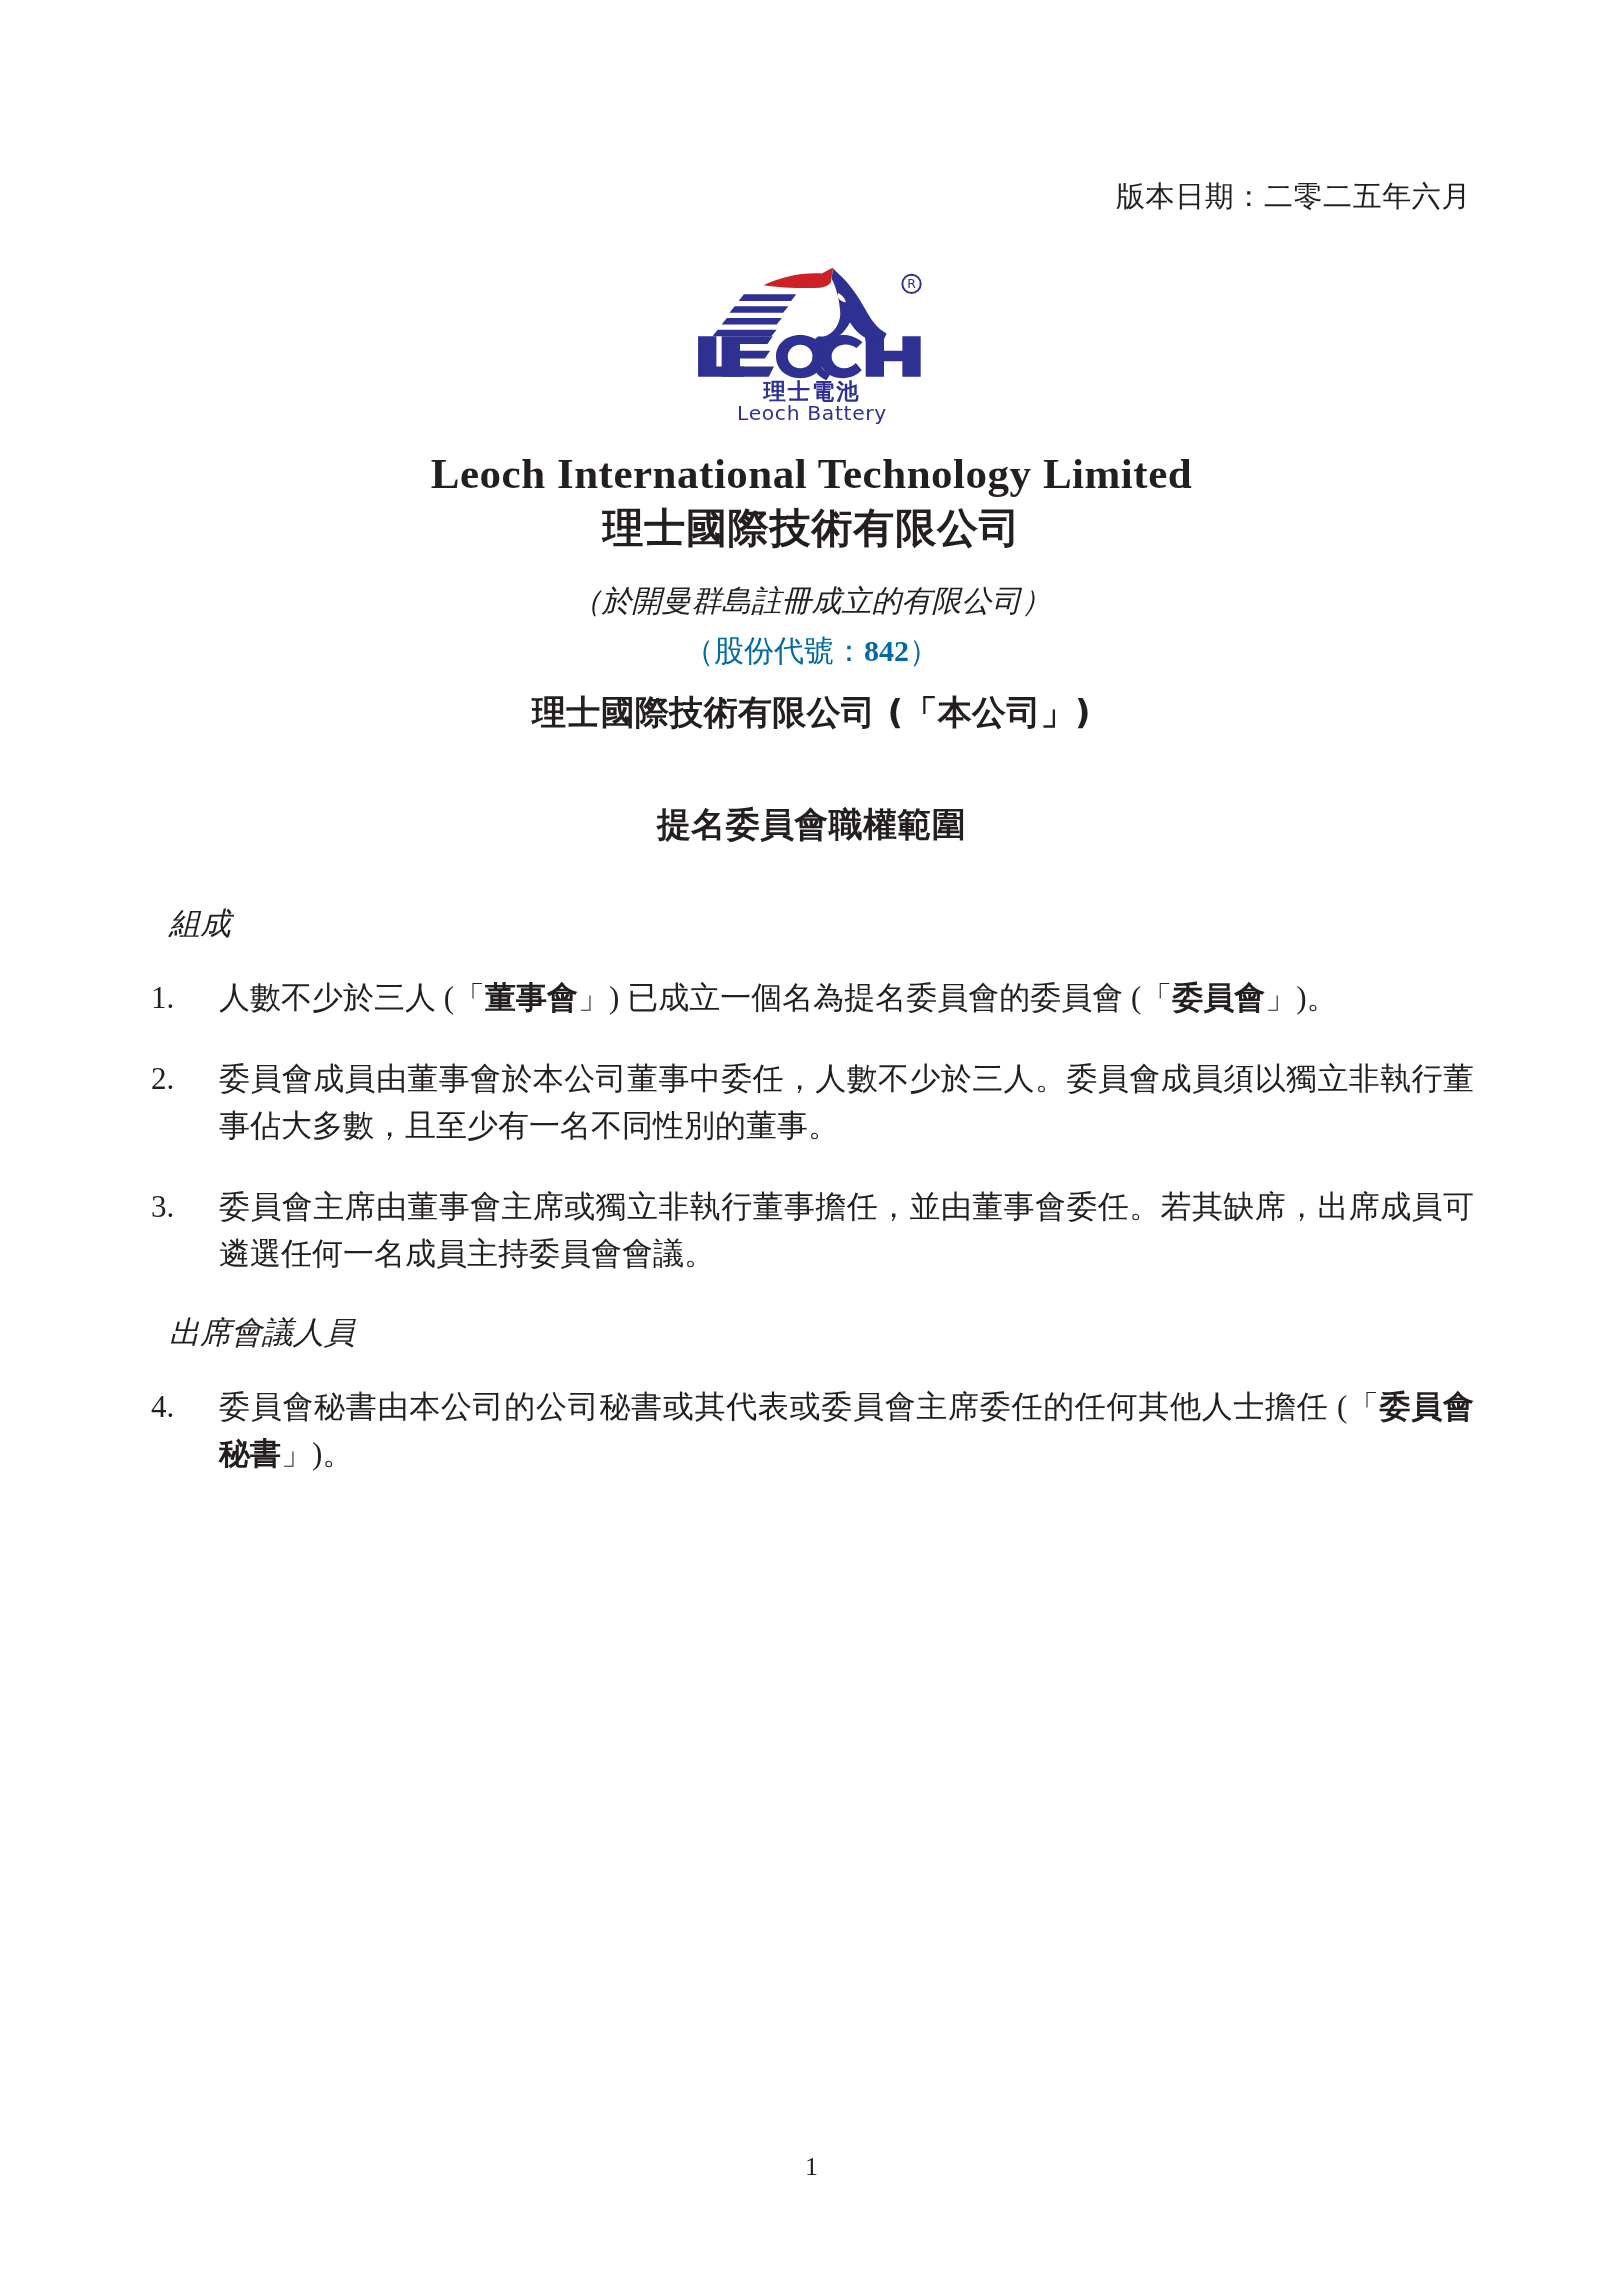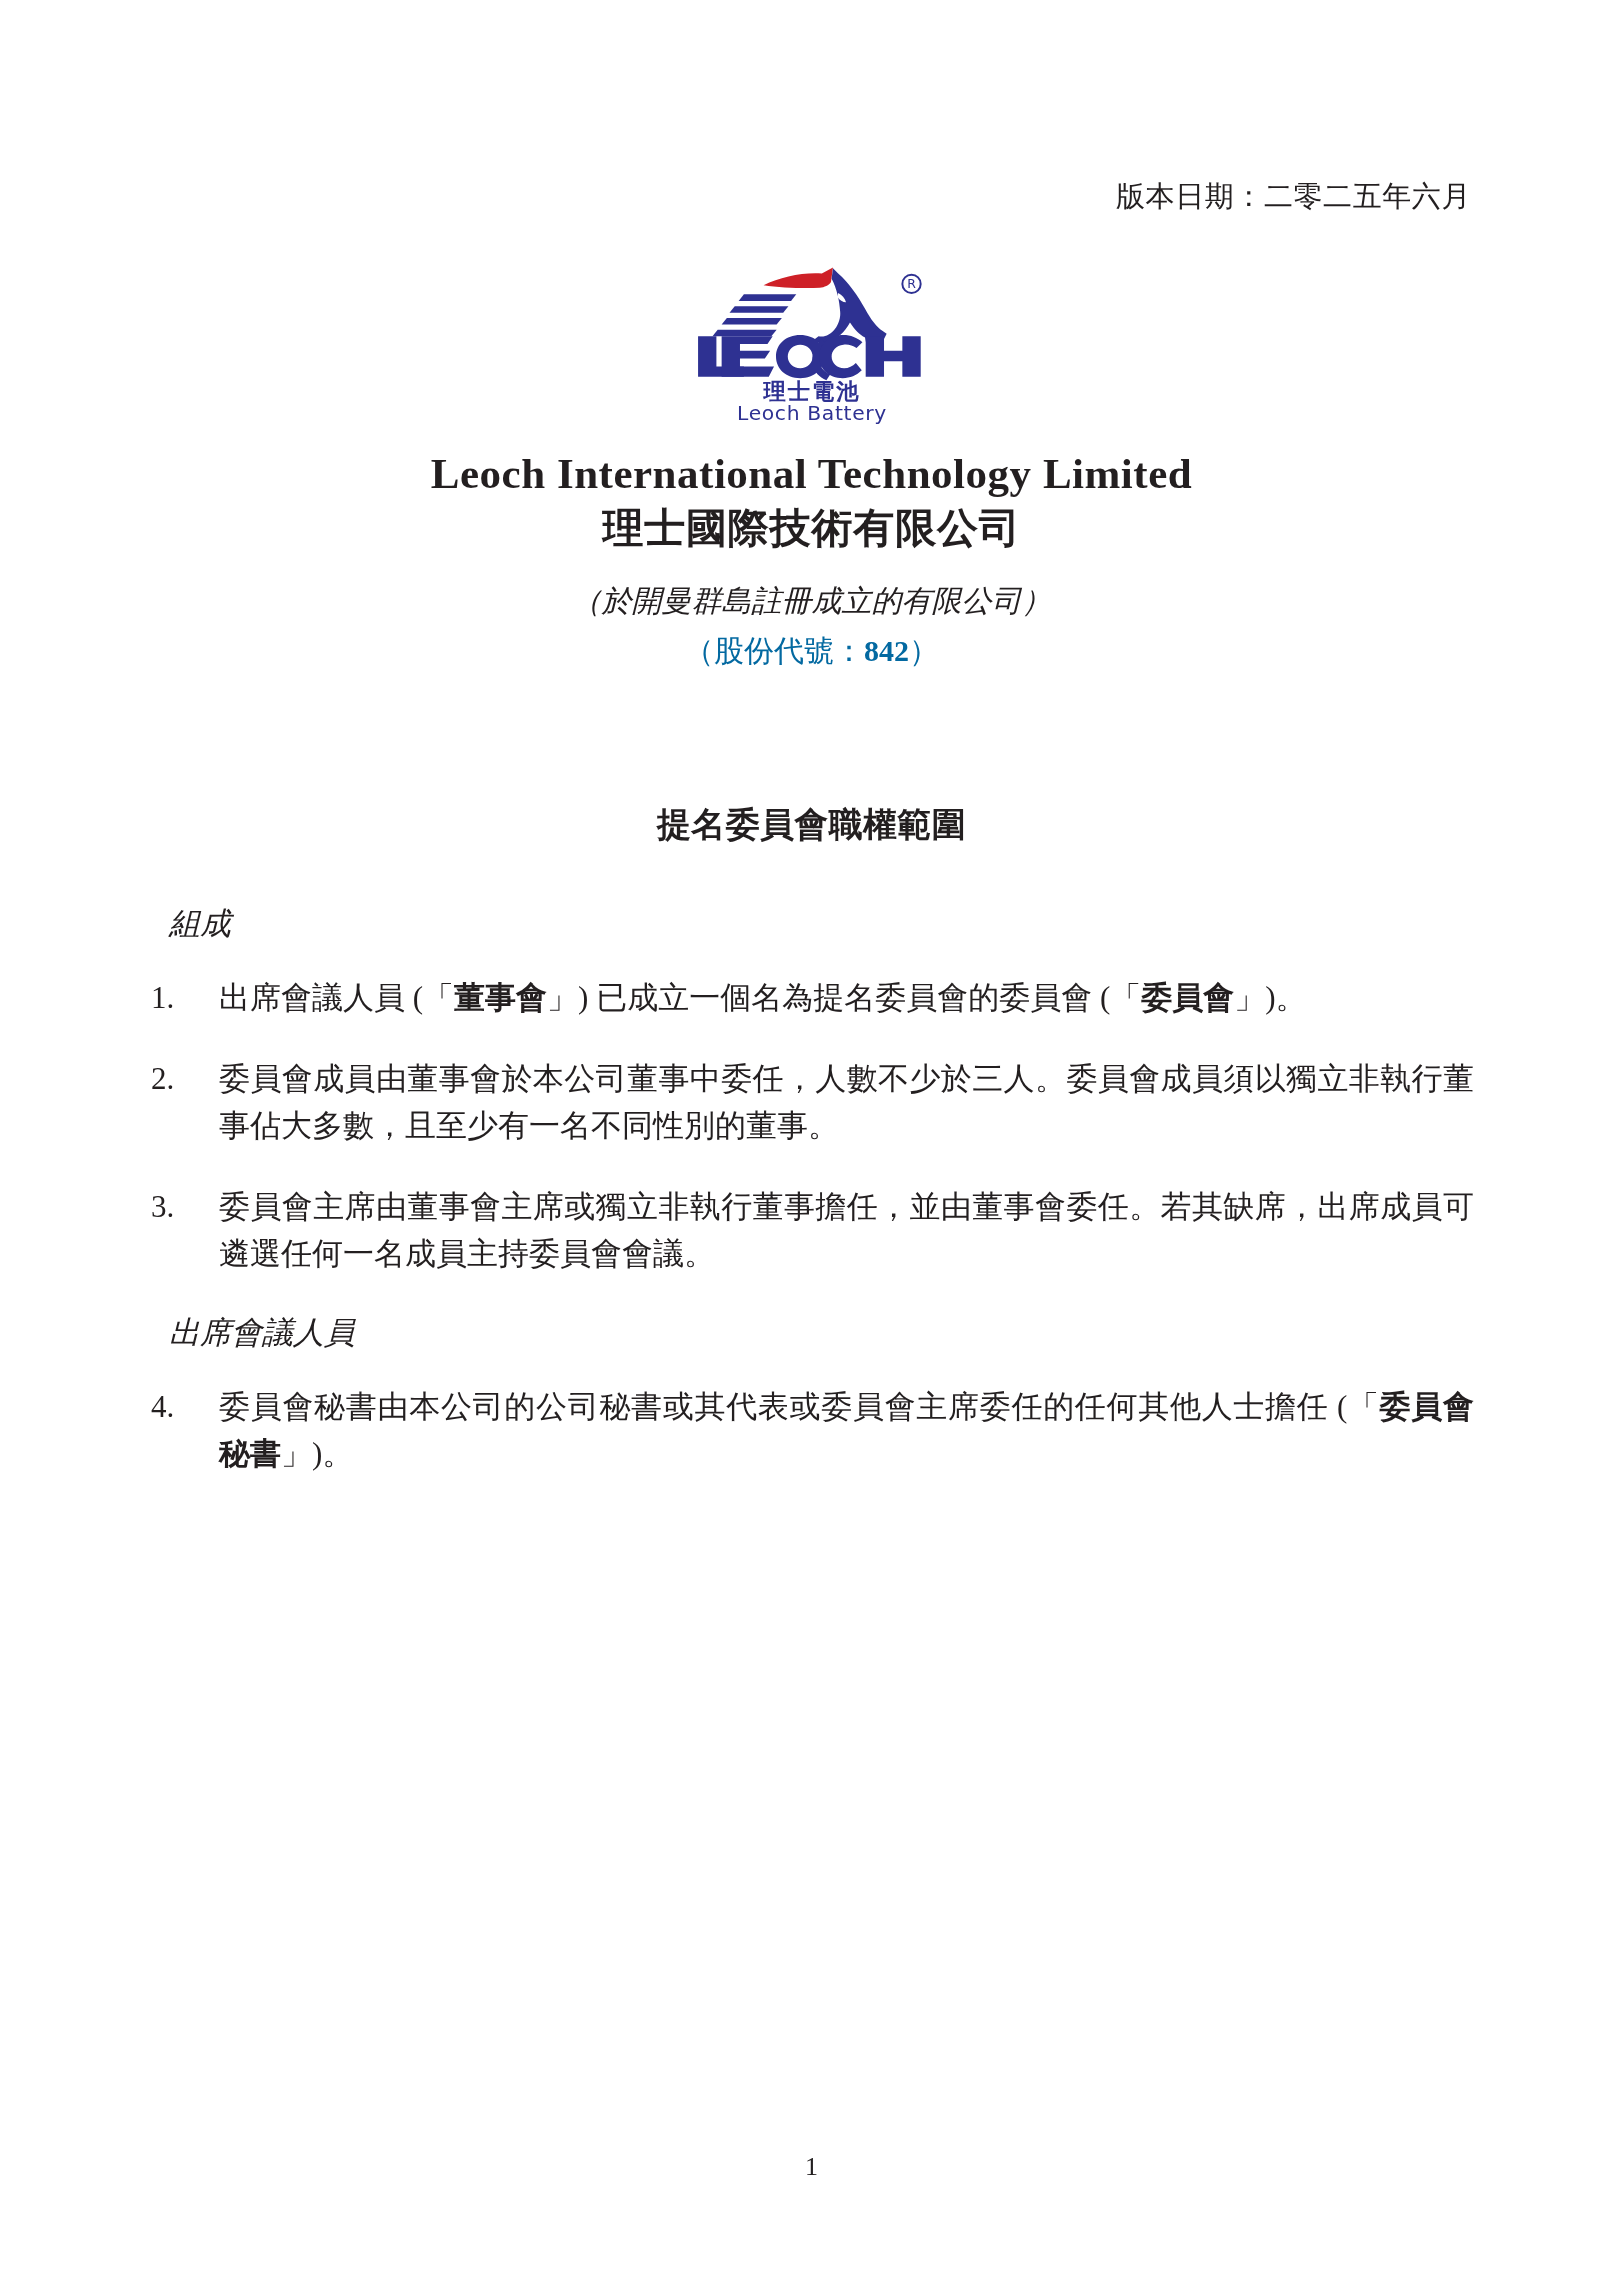--- a/index.html
+++ b/index.html
@@ -231,29 +231,30 @@
     </div>
   </div>
 
   <div class="title-group">
     <div class="co-name-en">Leoch International Technology Limited</div>
     <div class="co-name-zh">理士國際技術有限公司</div>
     <div class="incorp-note">（於開曼群島註冊成立的有限公司）</div>
     <div class="stock-code"><span>（股份代號：</span><b>842</b><span>）</span></div>
   </div>
 
+  <div class="doc-subject">理士國際技術有限公司 (「本公司」)</div>
   <div class="doc-title">提名委員會職權範圍</div>
 
   <div class="body-area">
 
     <div class="section-heading">組成</div>
 
     <div class="clause">
       <div class="clause-num">1.</div>
-      <div class="clause-text"><span>出席會議人員 (「</span><b>董事會</b><span>」) 已成立一個名為提名委員會的委員會 (「</span><b>委員會</b><span>」)。</span></div>
+      <div class="clause-text"><span>人數不少於三人 (「</span><b>董事會</b><span>」) 已成立一個名為提名委員會的委員會 (「</span><b>委員會</b><span>」)。</span></div>
     </div>
 
 
     <div class="clause">
       <div class="clause-num">2.</div>
       <div class="clause-text"><span>委員會成員由董事會於本公司董事中委任，人數不少於三人。委員會成員須以獨立非執行董事佔大多數，且至少有一名不同性別的董事。</span></div>
     </div>
 
     <div class="clause">
       <div class="clause-num">3.</div>

